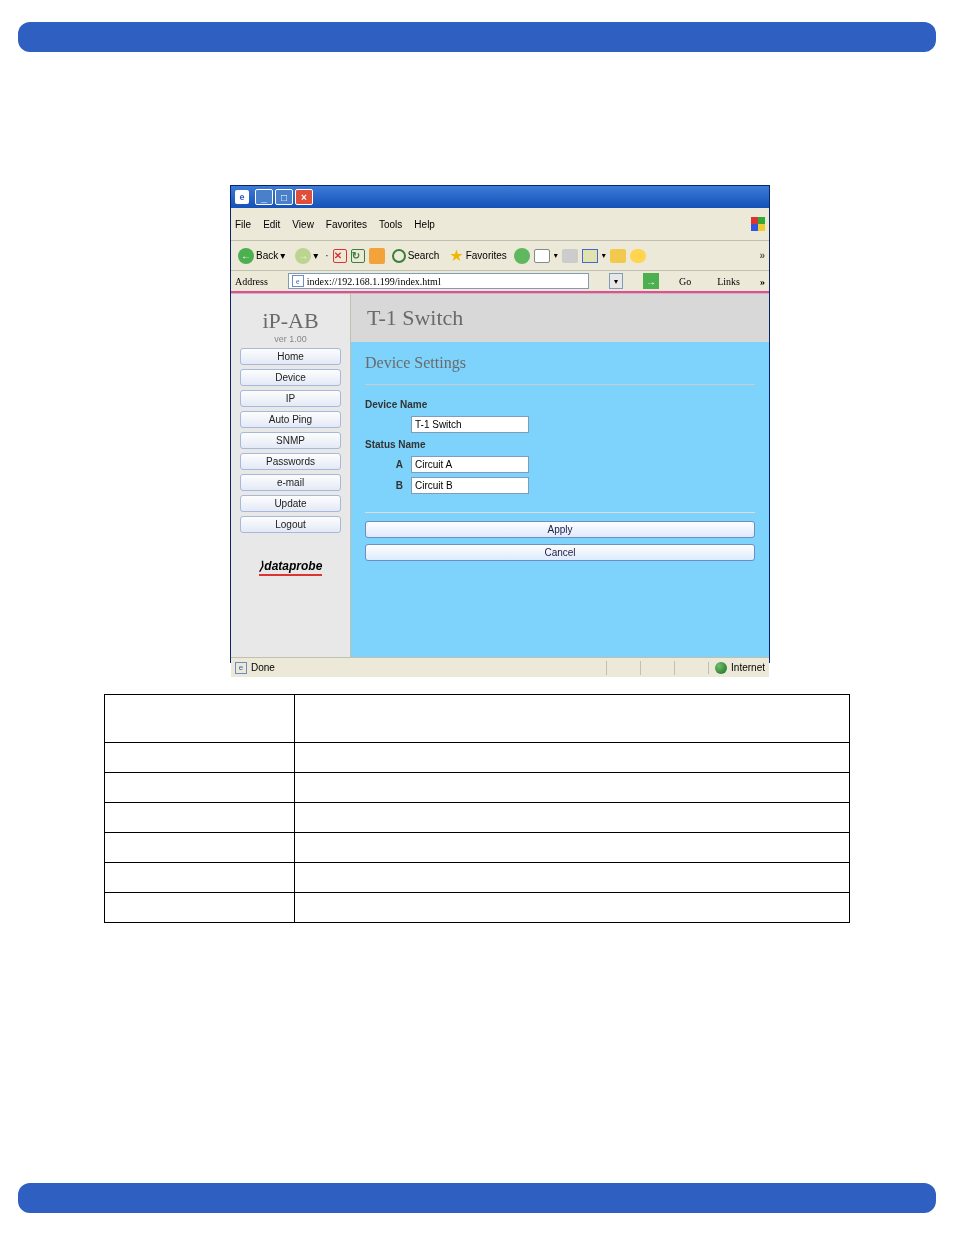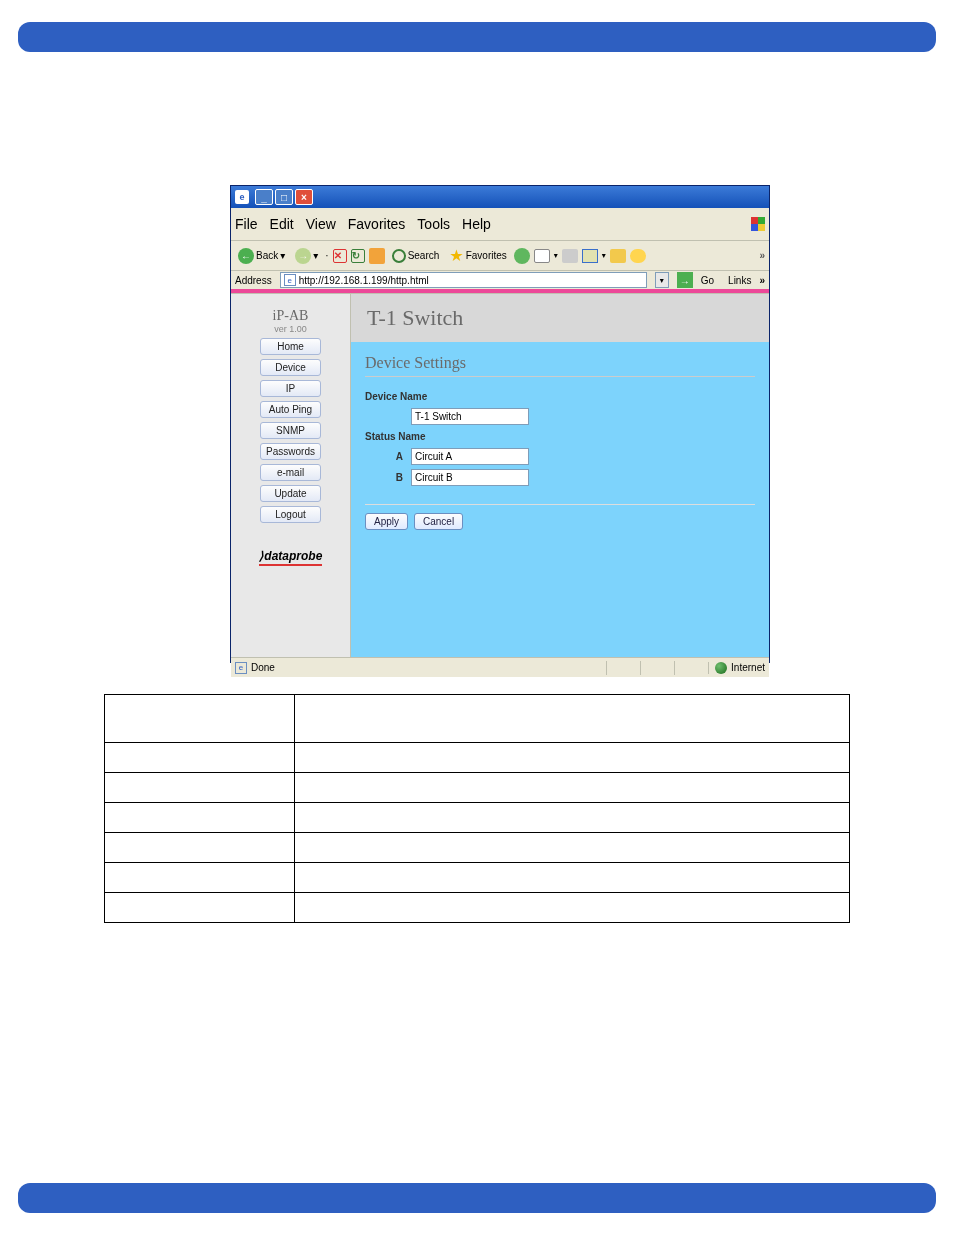--- a/index.html
+++ b/index.html
@@ -67,21 +67,21 @@
     font-size: 10px;
     font-weight: bold;
   }
   .titlebar .win-btn.close { background: #e04f3a; }
   .menubar {
     height: 18px;
     background: #ece9d8;
     display: flex;
     align-items: center;
     padding: 16px 4px;
-    font-size: 14px;
+    font-size: 10px;
     border-bottom: 1px solid #c0c0b0;
     position: relative;
   }
   .menubar span { margin-right: 12px; }
   .win-flag {
     position: absolute;
     right: 4px;
     width: 14px;
     height: 14px;
     display: grid;
@@ -129,26 +129,27 @@
   .ic-mail { width:16px;height:14px;border:1px solid #888;background:#fff;border-radius:2px;}
   .ic-print { width:16px;height:14px;background:#ccc;border-radius:2px;}
   .ic-edit { width:16px;height:14px;background:#e2e2b0;border:1px solid #3a6fca;}
   .ic-folder { width:16px;height:14px;background:#f2c94c;border-radius:2px;}
   .ic-msg { width:16px;height:14px;background:#ffd54f;border-radius:7px;}
   .more { margin-left:auto;font-weight:bold;color:#555;}
 
   .addressbar {
     height: 22px;
     background: #ece9d8;
-    border-bottom: 4px solid #ec4899;
+    border-bottom: 2px solid #ec4899;
     display: flex;
     align-items: center;
     padding: 0 4px;
-    gap: 8px;
-    font-size: 10px;
+    gap: 20px;
+    font-size: 10px;
+    font-family: Liberation Serif, serif;
   }
   .addressbar .url-box {
     flex: 1;
     height: 16px;
     background: #fff;
     border: 1px solid #7f9db9;
     display: flex;
     align-items: center;
     padding: 0 3px;
   }
@@ -191,31 +192,31 @@
   }
   .sidebar {
     width: 120px;
     background: #e8e8e8;
     border-right: 1px solid #c0c0b0;
     padding: 8px 6px;
     text-align: center;
   }
   .sidebar .brand {
     font-family: Georgia, serif;
-    font-size: 14px;
+    font-size: 22px;
     color: #6a6a6a;
     margin-top: 6px;
   }
   .sidebar .ver {
     font-size: 9px;
     color: #888;
   }
   .nav-btn {
     display: block;
-    width: 61px;
+    width: 101px;
     margin: 4px auto;
     padding: 2px 0;
     font-size: 10px;
     background: linear-gradient(#fdfdfd,#e3e9f6);
     border: 1px solid #a8b8d8;
     border-radius: 3px;
     color: #222;
   }
   .dp-logo {
     margin-top: 22px;
@@ -251,21 +252,21 @@
   }
   .section {
     padding: 12px 14px;
   }
   .section h2 {
     font-family: Georgia, serif;
     font-weight: normal;
     font-size: 16px;
     color: #6a6a6a;
     border-bottom: 1px solid #ccc;
-    padding-bottom: 4px;
+    padding-bottom: 12px;
     margin-bottom: 14px;
   }
   .field-label {
     font-size: 10px;
     font-weight: bold;
     color: #333;
     margin: 6px 0 6px 0;
   }
   .row {
     display: flex;
@@ -280,20 +281,21 @@
     font-size: 10px;
     border: 1px solid #7f9db9;
     padding: 0 3px;
   }
   .btns {
     margin-top: 18px;
     border-top: 1px solid #ddd;
     padding-top: 8px;
     display: flex;
     gap: 6px;
+    flex-direction: column;
   }
   .form-btn {
     padding: 2px 8px;
     font-size: 10px;
     background: linear-gradient(#fdfdfd,#dfeaff);
     border: 1px solid #6b8fc1;
     border-radius: 3px;
     color: #224;
   }
 
@@ -406,21 +408,21 @@
     <span style="font-size:8px;">▾</span>
     <span class="ic-folder"></span>
     <span class="ic-msg"></span>
     <span class="more">»</span>
   </div>
 
   <div class="addressbar">
     <span>Address</span>
     <div class="url-box">
       <span class="page-ic">e</span>
-      <span>http://192.168.1.199/http.html</span>
+      <span>index://192.168.1.199/index.html</span>
     </div>
     <span class="dd">▾</span>
     <span class="go-btn">→</span>
     <span>Go</span>
     <span style="margin-left:6px;">Links</span>
     <span style="font-weight:bold;">»</span>
   </div>
 
   <div class="app">
     <div class="sidebar">

